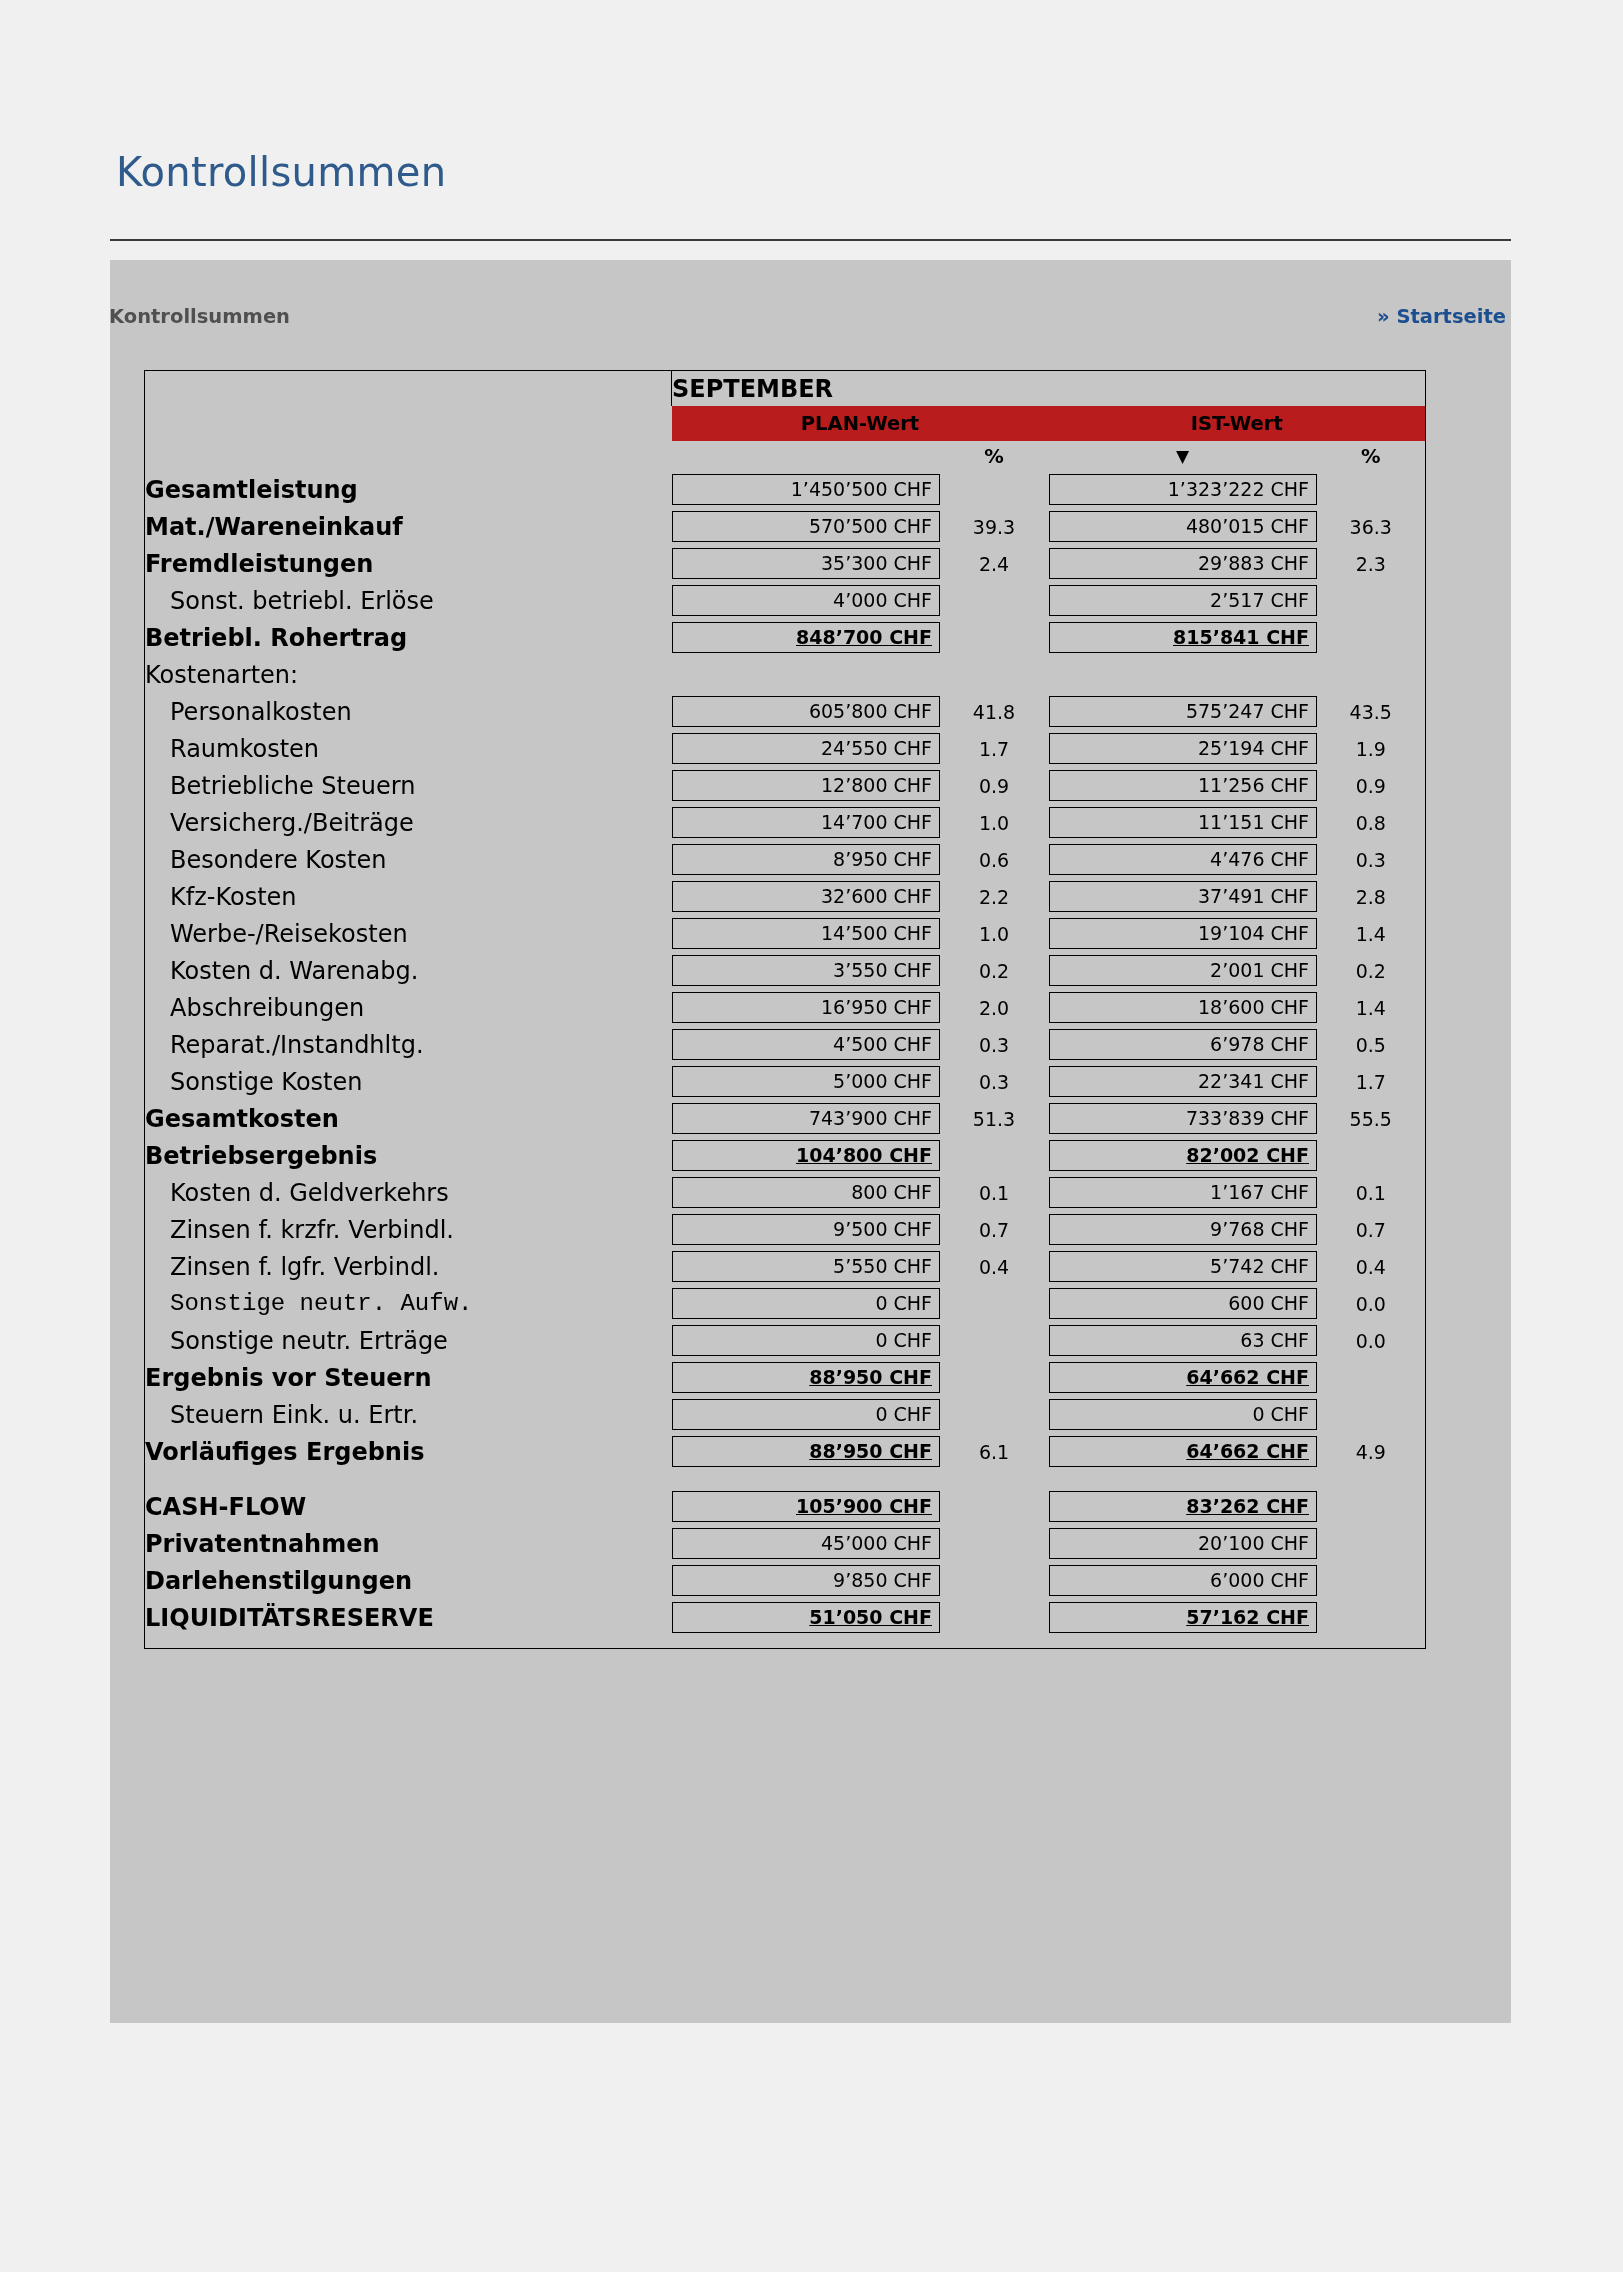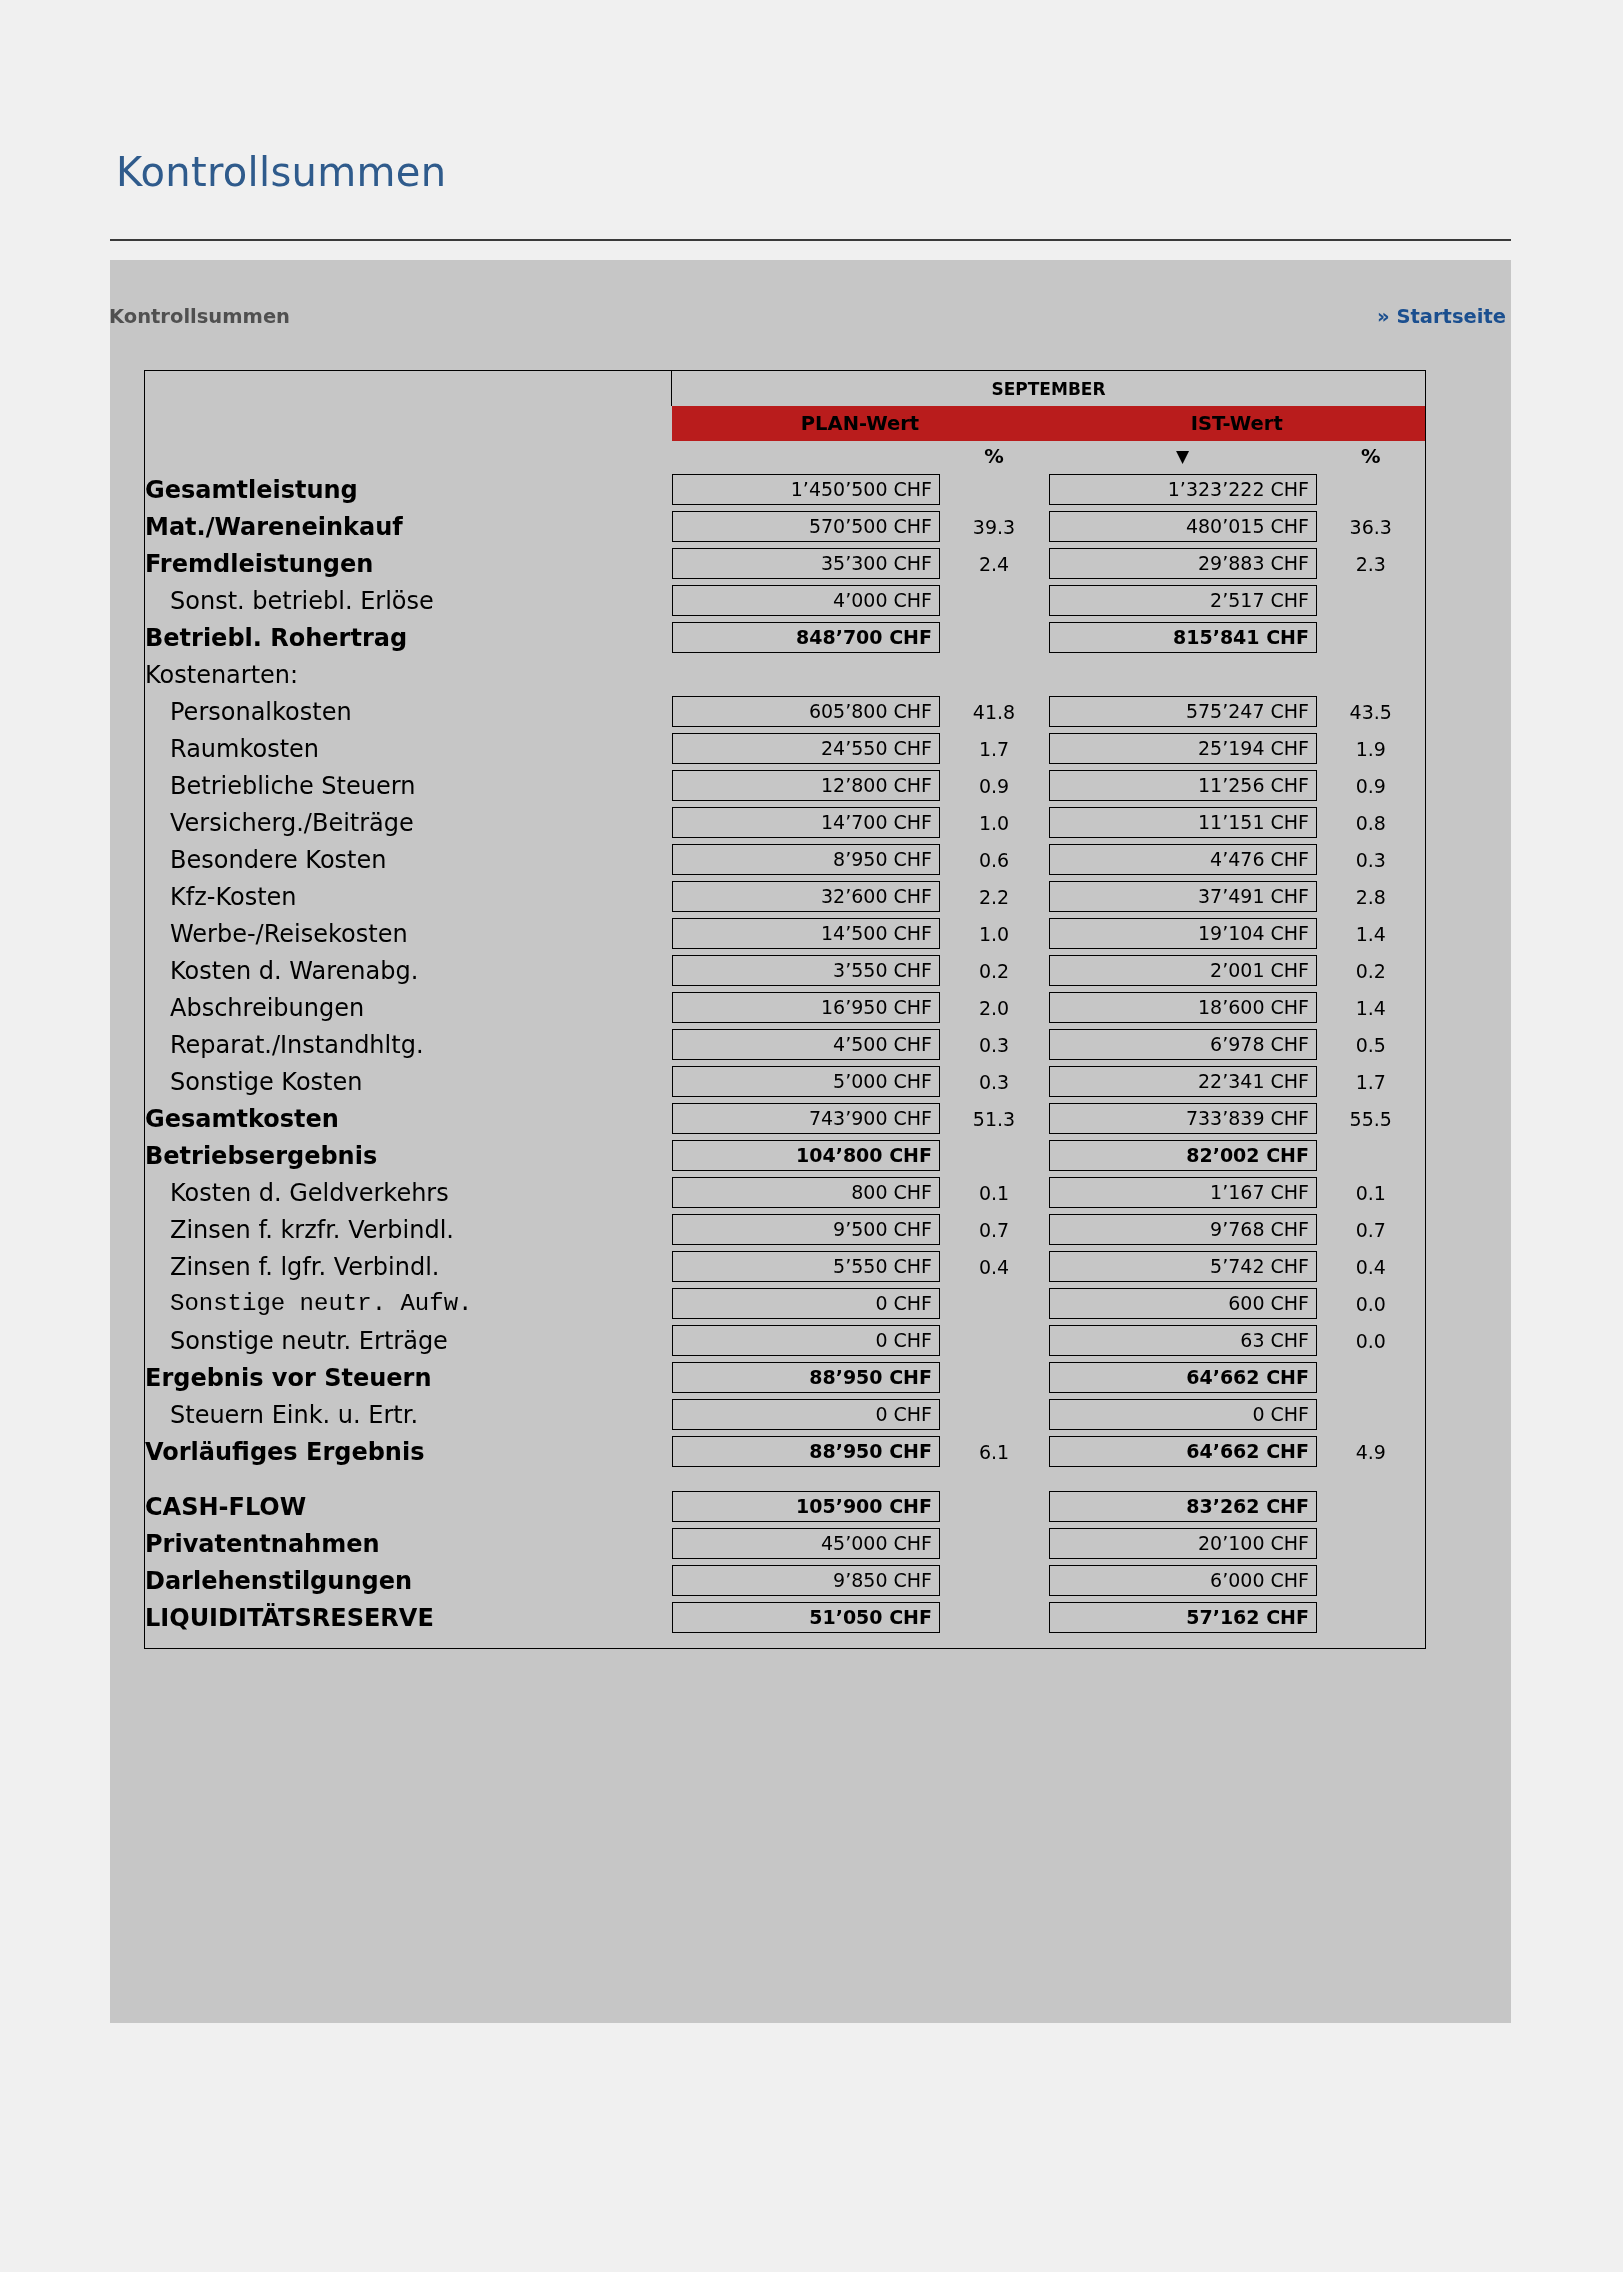--- a/index.html
+++ b/index.html
@@ -84,23 +84,23 @@
   }
 
   
   .col-label  { width: 527px; }
   .col-plan   { width: 268px; }
   .col-planp  { width: 109px; }
   .col-ist    { width: 268px; }
   .col-istp   { width: 109px; }
 
   .hdr-month {
-    text-align: center;
+    text-align: left;
     font-weight: bold;
-    font-size: 17px;
+    font-size: 24px;
     height: 35px;
     border-top: 1.3px solid #000;
     border-left: 1.3px solid #000;
     border-right: 1.3px solid #000;
     background: #c6c6c6;
   }
   .hdr-month-blank {
     border-top: 1.3px solid #000;
     border-left: 1.3px solid #000;
     background: #c6c6c6;
@@ -146,21 +146,21 @@
     border: 1.3px solid #000;
     height: 28.6px;
     line-height: 28.6px;
     text-align: right;
     padding-right: 6.5px;
     background: #c6c6c6;
     margin: 2.6px 0;
     font-size: 19px;
     white-space: nowrap;
   }
-  .cellbox.bold { font-weight: bold; }
+  .cellbox.bold { font-weight: bold; text-decoration: underline; }
 
   .pct {
     text-align: center;
     font-size: 19px;
     white-space: nowrap;
   }
 
   .spacer-row { height: 18px; }
 </style>
 </head>

